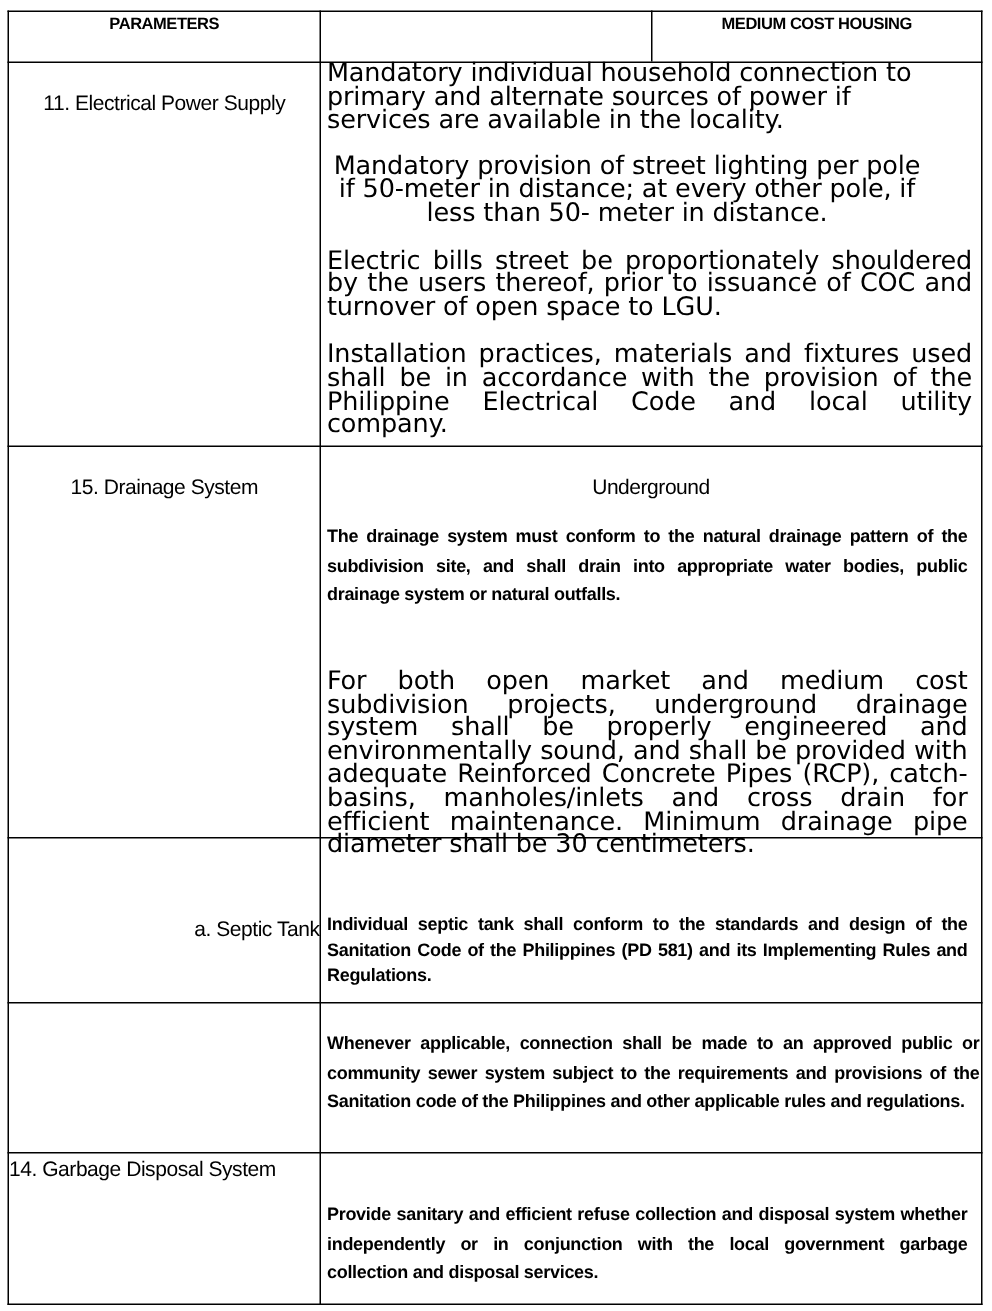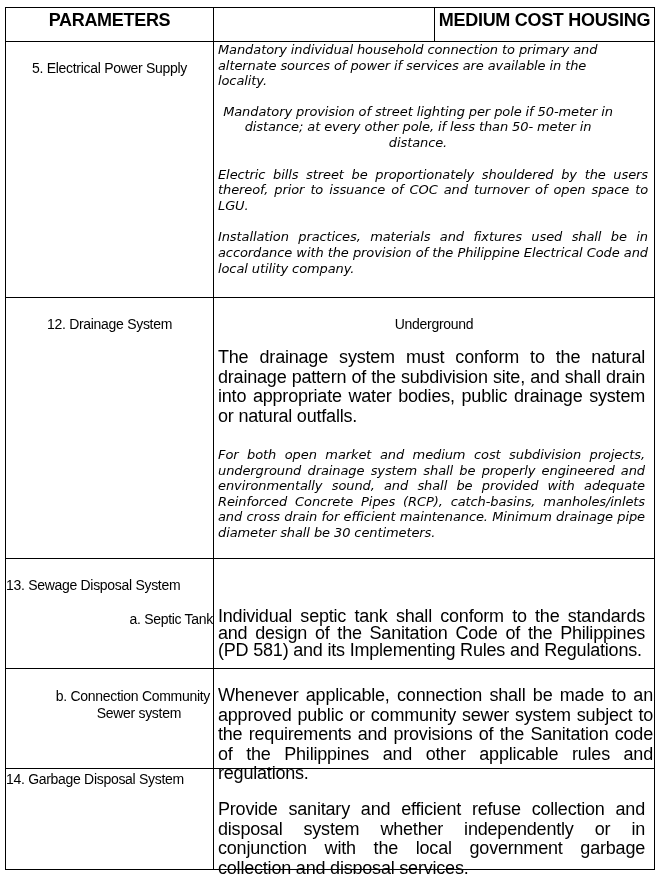--- a/index.html
+++ b/index.html
@@ -1,23 +1,23 @@
 <!DOCTYPE html>
 <html><head>
   <meta charset="utf-8">
   <style>
     html, body { margin: 0; padding: 0; background: #ffffff; }
     body { width: 661px; height: 874px; position: relative; overflow: hidden; }
     .doc { position: absolute; left: 0; top: 0; width: 661px; height: 874px; }
     .line { position: absolute; background: #000; }
     .cell { position: absolute; color: #000; font-family: "Liberation Sans", sans-serif; }
-    .hdr { font-weight: bold; font-size: 18px; text-align: center; letter-spacing: -0.3px; }
+    .hdr { font-weight: bold; font-size: 11px; text-align: center; letter-spacing: -0.3px; }
     .param { font-size: 14px; letter-spacing: -0.3px; }
-    .body-tahoma { font-family: "DejaVu Sans", sans-serif; font-size: 13px; line-height: 15.6px; text-align: justify; letter-spacing: -0.1px; font-style: italic; }
-    .body-arial { font-family: "Liberation Sans", sans-serif; font-size: 18px; line-height: 19.5px; text-align: justify; letter-spacing: -0.2px; }
+    .body-tahoma { font-family: "DejaVu Sans", sans-serif; font-size: 17px; line-height: 15.6px; text-align: justify; letter-spacing: -0.1px; }
+    .body-arial { font-family: "Liberation Sans", sans-serif; font-size: 12px; line-height: 19.5px; text-align: justify; letter-spacing: -0.2px; font-weight: bold; }
     .para { margin: 0; }
   </style>
 </head>
 <body>
 
 <div class="doc">
 
   <div class="line" style="left:5px; top:7px; width:650px; height:1px;"></div>
   <div class="line" style="left:5px; top:869px; width:650px; height:1px;"></div>
   <div class="line" style="left:5px; top:7px; width:1px; height:863px;"></div>
@@ -27,47 +27,42 @@
 
   <div class="line" style="left:5px; top:41px; width:650px; height:1px;"></div>
   <div class="line" style="left:5px; top:297px; width:650px; height:1px;"></div>
   <div class="line" style="left:5px; top:558px; width:650px; height:1px;"></div>
   <div class="line" style="left:5px; top:668px; width:650px; height:1px;"></div>
   <div class="line" style="left:5px; top:768px; width:650px; height:1px;"></div>
 
   <div class="cell hdr" style="left:6px; top:10px; width:207px;">PARAMETERS</div>
   <div class="cell hdr" style="left:435px; top:10px; width:219px;">MEDIUM COST HOUSING</div>
 
-  <div class="cell param" style="left:6px; top:60px; width:207px; text-align:center;">5. Electrical Power Supply</div>
+  <div class="cell param" style="left:6px; top:60px; width:207px; text-align:center;">11. Electrical Power Supply</div>
   <div class="cell body-tahoma" style="left:218px; top:42px; width:430px;">
     <p class="para" style="text-align:left; width:410px;">Mandatory individual household connection to primary and alternate sources of power if services are available in the locality.</p>
     <p class="para" style="margin-top:15px; text-align:center; width:400px;">Mandatory provision of street lighting per pole if 50-meter in distance; at every other pole, if less than 50- meter in distance.</p>
     <p class="para" style="margin-top:16px;">Electric bills street be proportionately shouldered by the users thereof, prior to issuance of COC and turnover of open space to LGU.</p>
     <p class="para" style="margin-top:16px;">Installation practices, materials and fixtures used shall be in accordance with the provision of the Philippine Electrical Code and local utility company.</p>
   </div>
 
-  <div class="cell param" style="left:6px; top:316px; width:207px; text-align:center;">12. Drainage System</div>
+  <div class="cell param" style="left:6px; top:316px; width:207px; text-align:center;">15. Drainage System</div>
   <div class="cell param" style="left:214px; top:316px; width:440px; text-align:center;">Underground</div>
   <div class="cell body-arial" style="left:218px; top:348px; width:427px;">
     <p class="para">The drainage system must conform to the natural drainage pattern of the subdivision site, and shall drain into appropriate water bodies, public drainage system or natural outfalls.</p>
   </div>
   <div class="cell body-tahoma" style="left:218px; top:447px; width:427px;">
     <p class="para">For both open market and medium cost subdivision projects, underground drainage system shall be properly engineered and environmentally sound, and shall be provided with adequate Reinforced Concrete Pipes (RCP), catch-basins, manholes/inlets and cross drain for efficient maintenance. Minimum drainage pipe diameter shall be 30 centimeters.</p>
   </div>
 
-  <div class="cell param" style="left:6px; top:577px; width:207px; text-align:left;">13. Sewage Disposal System</div>
   <div class="cell param" style="left:28px; top:611px; width:185px; text-align:right;">a. Septic Tank</div>
   <div class="cell body-arial" style="left:218px; top:608px; width:427px; line-height:17px;">
     <p class="para">Individual septic tank shall conform to the standards and design of the Sanitation Code of the Philippines (PD 581) and its Implementing Rules and Regulations.</p>
   </div>
 
-  <div class="cell param" style="left:6px; top:688px; width:204px; text-align:right; line-height:17px;">
-    <div>b. Connection Community</div>
-    <div style="padding-right:29px;">Sewer system</div>
-  </div>
   <div class="cell body-arial" style="left:218px; top:686px; width:435px;">
     <p class="para">Whenever applicable, connection shall be made to an approved public or community sewer system subject to the requirements and provisions of the Sanitation code of the Philippines and other applicable rules and regulations.</p>
   </div>
 
   <div class="cell param" style="left:6px; top:771px; width:207px; text-align:left;">14. Garbage Disposal System</div>
   <div class="cell body-arial" style="left:218px; top:800px; width:427px;">
     <p class="para">Provide sanitary and efficient refuse collection and disposal system whether independently or in conjunction with the local government garbage collection and disposal services.</p>
   </div>
 
 </div>

